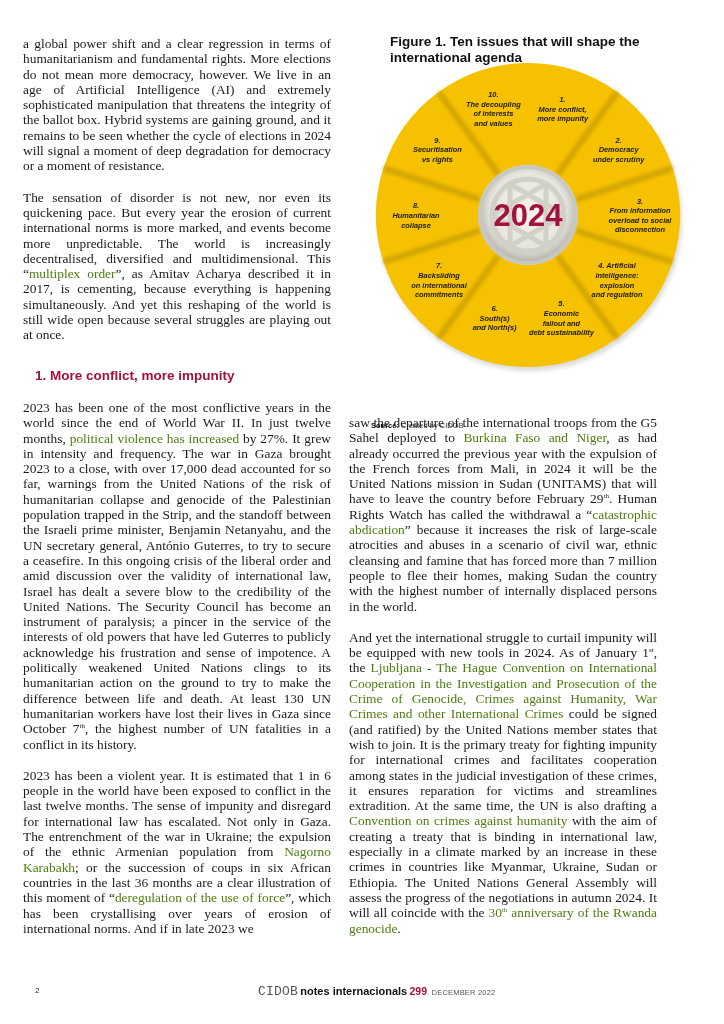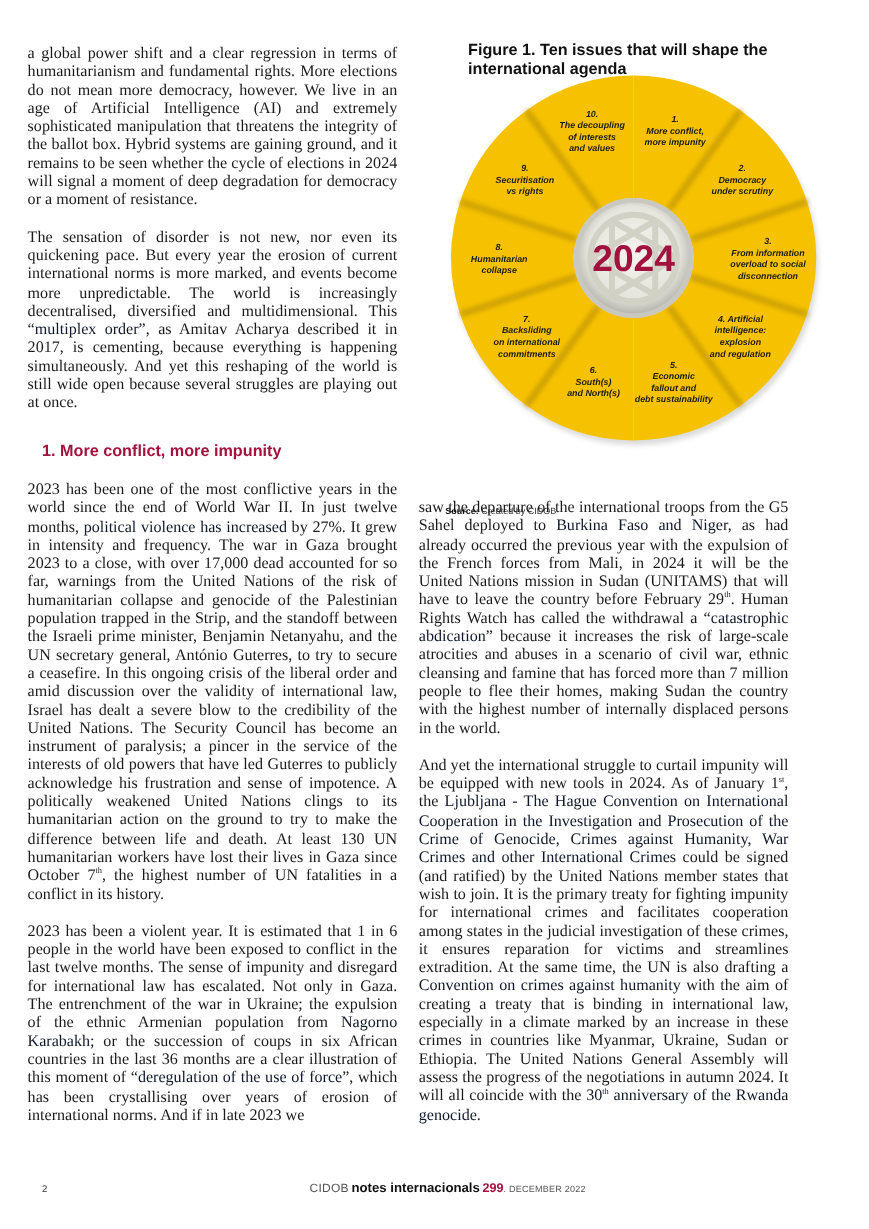--- a/index.html
+++ b/index.html
@@ -1,32 +1,32 @@
 <!DOCTYPE html>
 <html><head>
 <meta charset="utf-8">
 <style>
   html, body { margin: 0; padding: 0; background: #ffffff; }
   body { width: 724px; height: 1024px; position: relative; overflow: hidden; font-family: "DejaVu Serif", "Liberation Serif", serif; color: #1a1a1a; }
   .col { position: absolute; font-family: "Liberation Serif", serif; font-size: 13.4px; line-height: 15.3px; text-align: justify; hyphens: manual; }
   .col-left { left: 23px; width: 308px; }
   .col-right { left: 349px; width: 308px; }
   .para { margin: 0 0 16px 0; }
-  .link { color: #0f172a; }
+  .link { color: #4d7c0f; }
   sup { font-size: 7px; vertical-align: super; line-height: 0; }
   .section-heading { position: absolute; left: 35px; top: 368px; font-family: "Liberation Sans", sans-serif; font-weight: bold; font-size: 13.5px; color: #a3113e; margin: 0; }
   .fig-title { position: absolute; left: 390px; top: 34px; width: 320px; font-family: "Liberation Sans", sans-serif; font-weight: bold; font-size: 13.5px; line-height: 15.5px; color: #111; margin: 0; }
   .fig-wrap { position: absolute; left: 360px; top: 60px; width: 340px; height: 320px; }
   .fig-source { position: absolute; left: 371px; top: 377px; font-family: "Liberation Sans", sans-serif; font-size: 7.5px; color: #333; margin-top: 44px; }
   .fig-source b { font-weight: bold; color: #111; }
   .seg-label { font-family: "Liberation Sans", sans-serif; font-weight: bold; font-style: italic; font-size: 7.4px; fill: #1a1a1a; }
   .footer { position: absolute; top: 986px; left: 0; width: 724px; font-family: "Liberation Sans", sans-serif; font-size: 8px; color: #333; }
   .page-num { position: absolute; left: 35px; top: 0; }
   .footer-center { position: absolute; left: 258px; top: -2px; white-space: nowrap; }
-  .footer-center .brand { font-size: 10px; color: #555; letter-spacing: 0.2px; }
+  .footer-center .brand { font-size: 13px; color: #555; letter-spacing: 0.2px; font-family: Liberation Mono, monospace; }
   .footer-center .series { font-weight: bold; font-size: 11px; color: #111; }
   .footer-center .issue { font-weight: bold; font-size: 10.5px; color: #a3113e; }
   .footer-center .date { font-size: 7.5px; color: #555; letter-spacing: 0.2px; }
 </style>
 </head>
 <body>
 
 <div class="col col-left" style="top:36px;">
   <p class="para">a global power shift and a clear regression in terms of humanitarianism and fundamental rights. More elections do not mean more democracy, however. We live in an age of Artificial Intelligence (AI) and extremely sophisticated manipulation that threatens the integrity of the ballot box. Hybrid systems are gaining ground, and it remains to be seen whether the cycle of elections in 2024 will signal a moment of deep degradation for democracy or a moment of resistance.</p>
   <p class="para"><span>The sensation of disorder is not new, nor even its quickening pace. But every year the erosion of current international norms is more marked, and events become more unpredictable. The world is increasingly decentralised, diversified and multidimensional. This “</span><span class="link">multiplex order</span><span>”, as Amitav Acharya described it in 2017, is cementing, because everything is happening simultaneously. And yet this reshaping of the world is still wide open because several struggles are playing out at once.</span></p>

